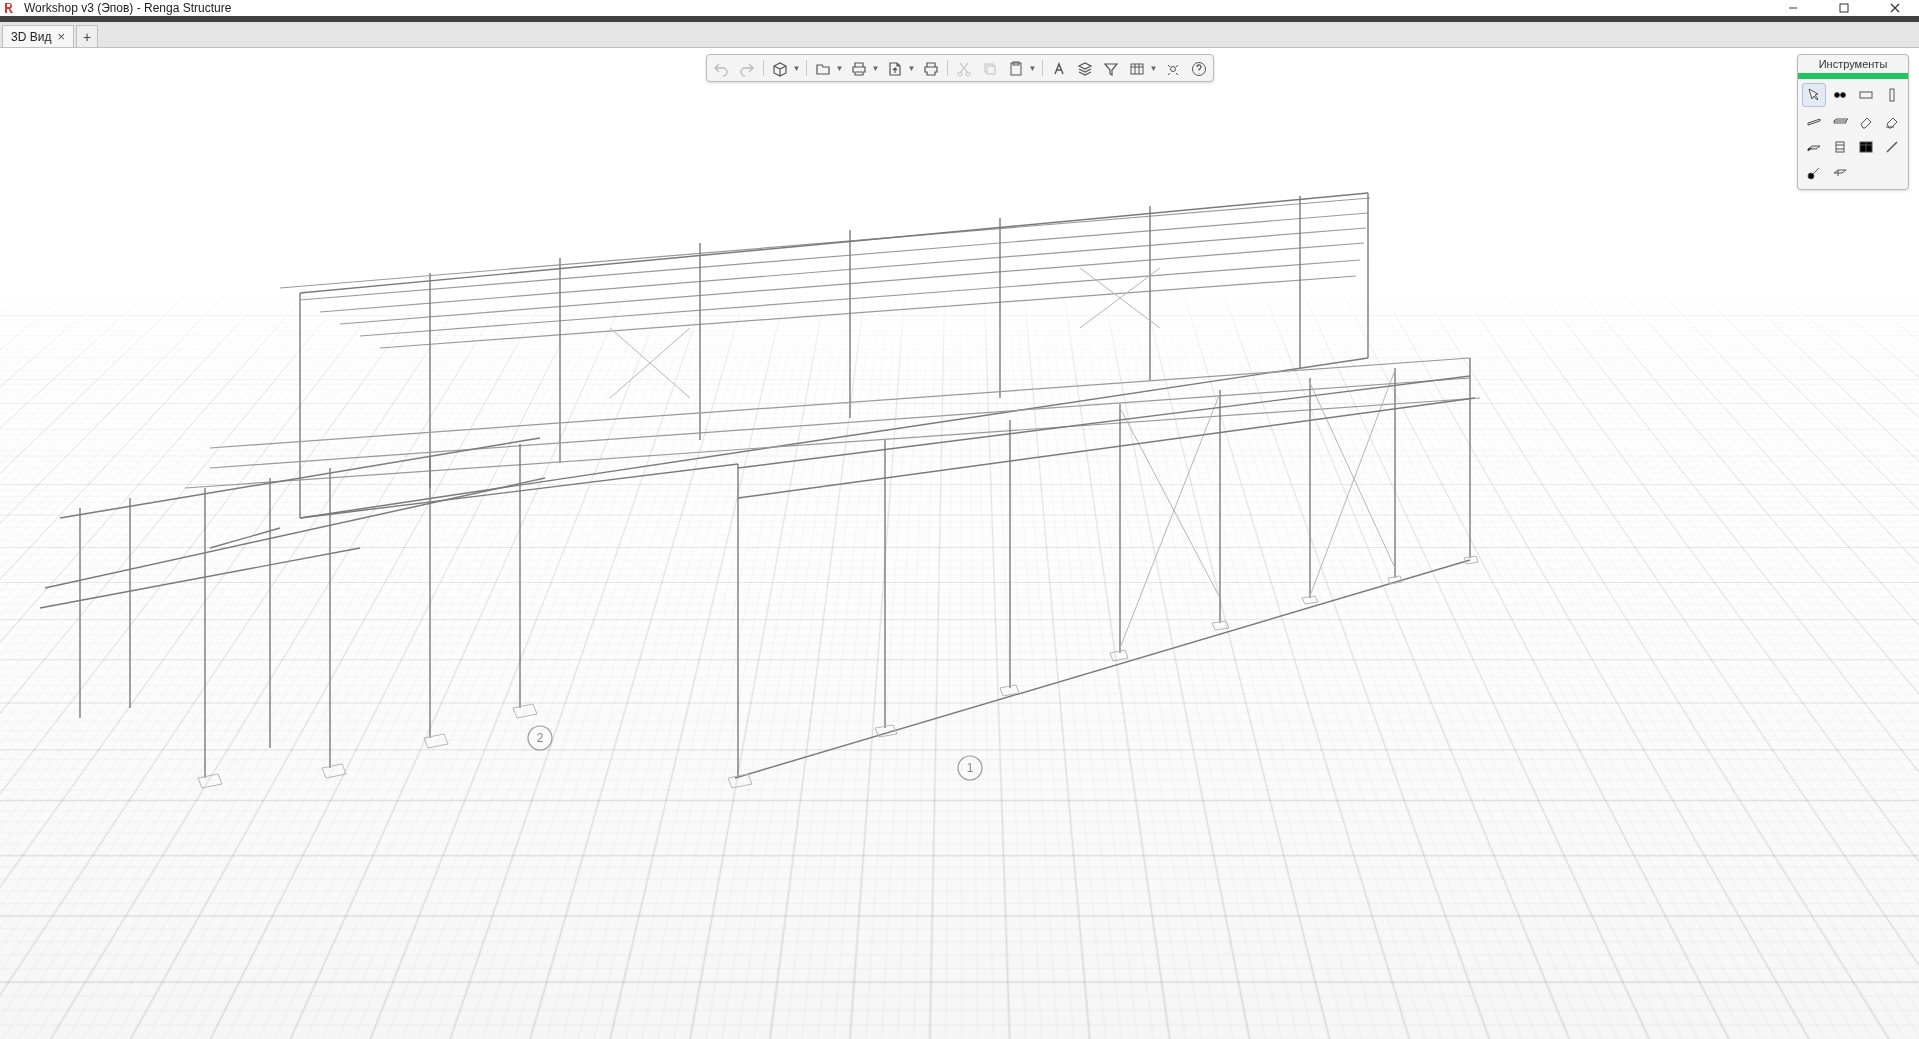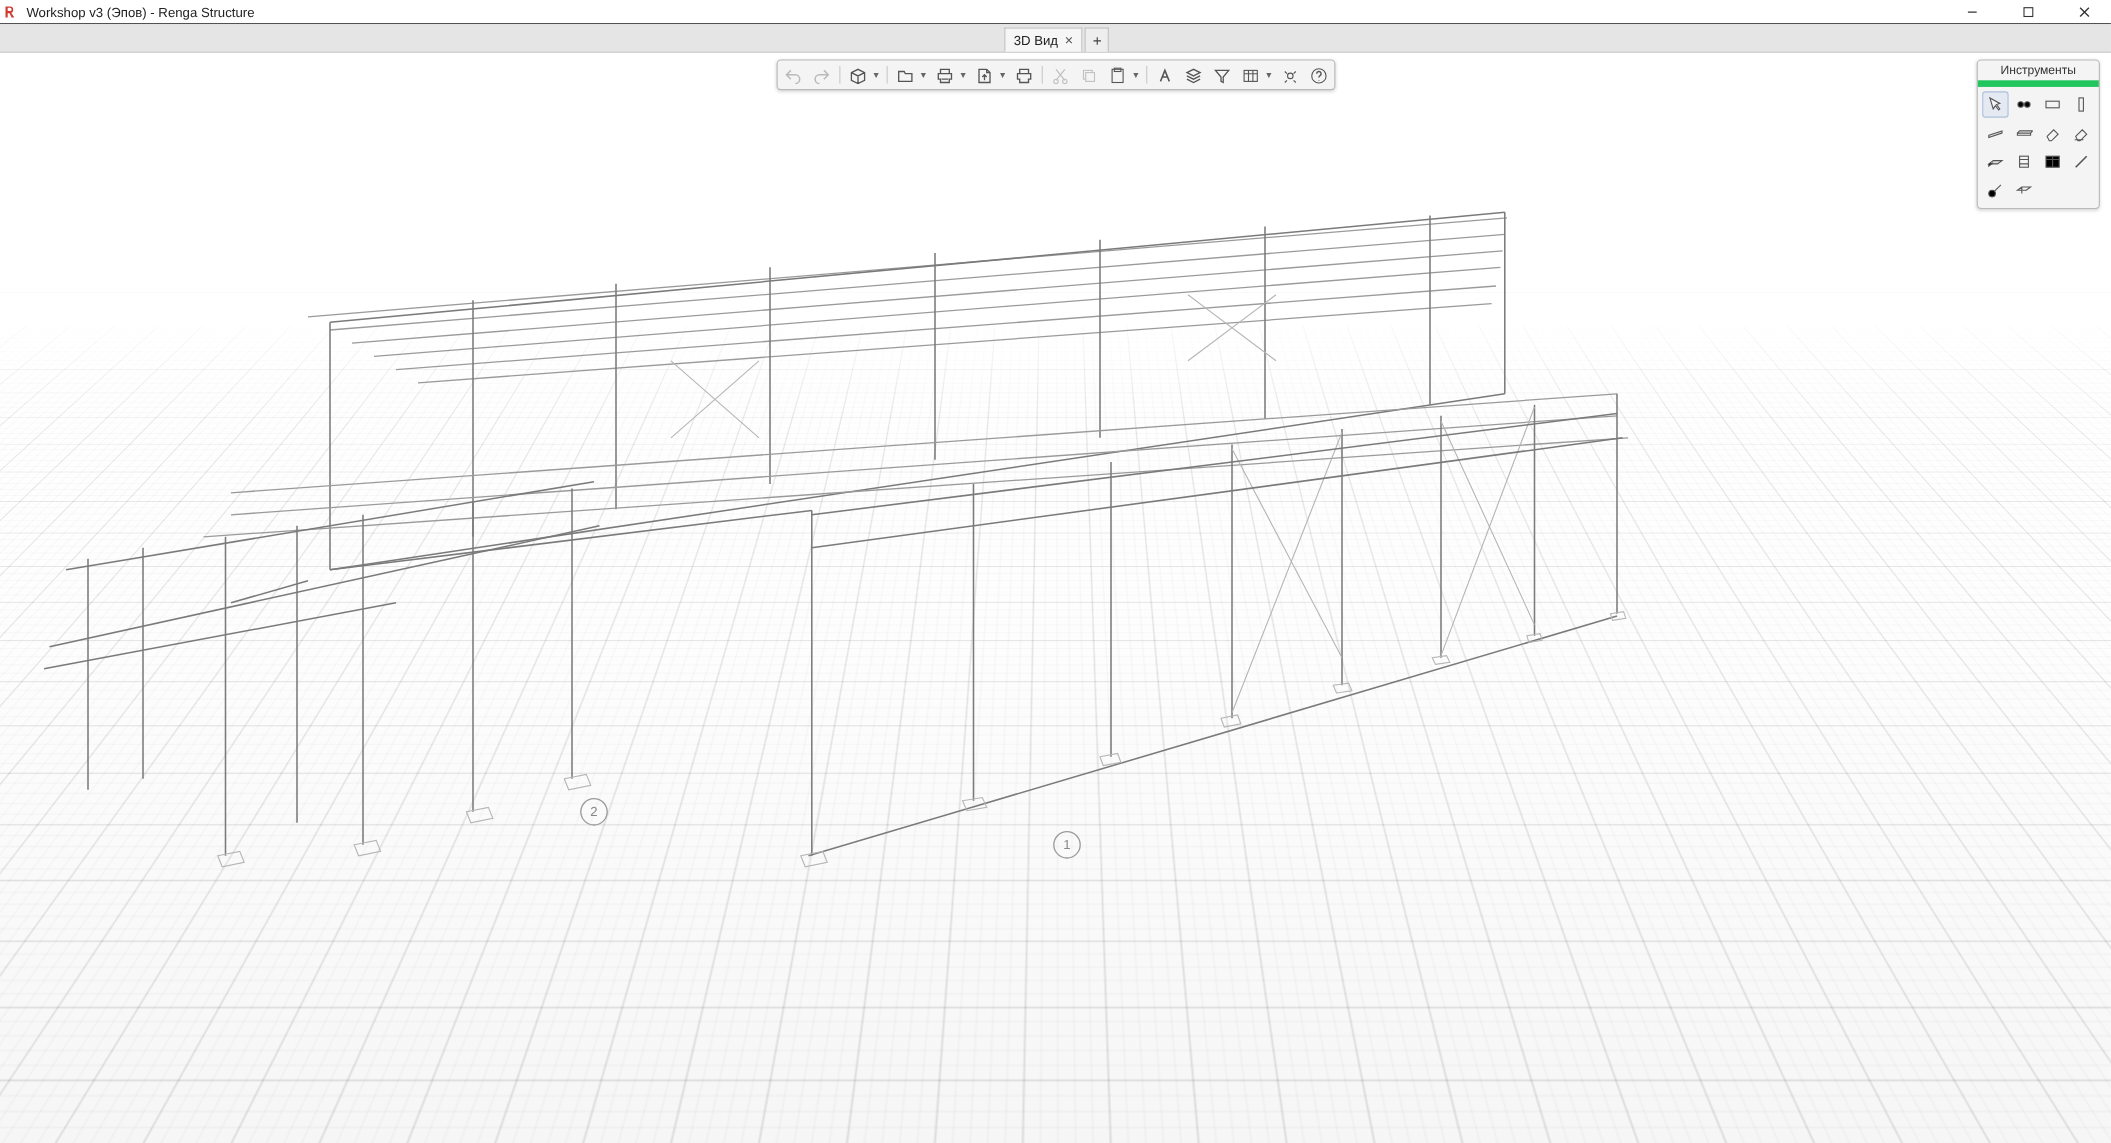--- a/index.html
+++ b/index.html
@@ -12,21 +12,21 @@
   display: flex;
   flex-direction: column;
 }
 
 
 .titlebar {
   height: 22px;
   display: flex;
   align-items: center;
   background: #fff;
-  border-bottom: 1px solid #404040;
+  border-bottom: 6px solid #404040;
   padding: 0 2px;
   gap: 6px;
 }
 .titlebar .app-icon {
   width: 16px; height: 16px;
   display: flex; align-items: center; justify-content: center;
 }
 .titlebar .title { flex: 0 0 auto; font-size: 12px; color: #222; }
 .titlebar .spacer { flex: 1 1 auto; }
 .winbtn {
@@ -36,21 +36,20 @@
 }
 
 
 .tabstrip {
   height: 26px;
   background: #e5e5e5;
   border-bottom: 1px solid #c0c0c0;
   display: flex;
   align-items: stretch;
   padding-left: 2px;
-  justify-content: center;
 }
 .tab {
   display: flex;
   align-items: center;
   gap: 6px;
   padding: 0 8px;
   background: #f6f6f6;
   border: 1px solid #c0c0c0;
   border-bottom: none;
   margin-top: 3px;

